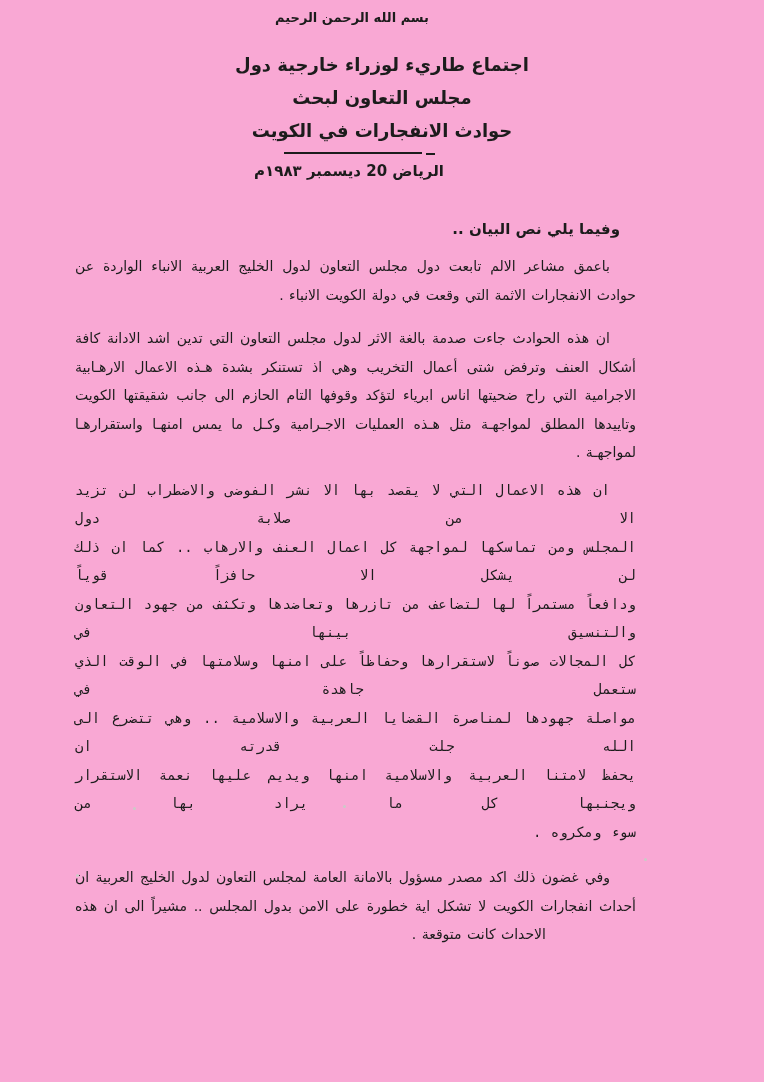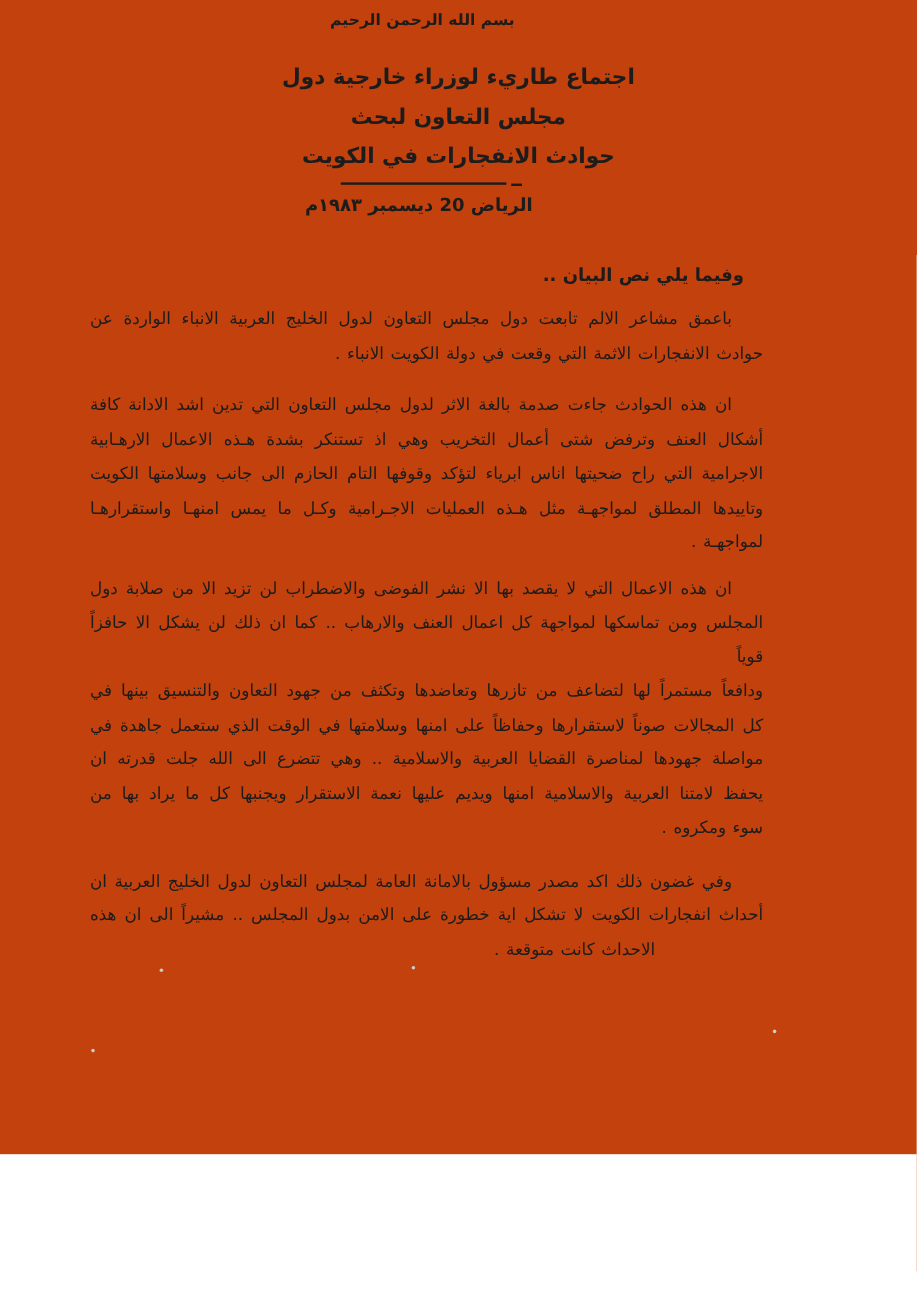--- a/index.html
+++ b/index.html
@@ -1,20 +1,20 @@
 <!DOCTYPE html>
 <html lang="ar" dir="rtl"><head>
 <meta charset="utf-8">
 <style>
   html, body { margin: 0; padding: 0; background: #ffffff; }
   .page {
     position: relative;
     width: 764px;
-    height: 962px;
-    background: #c2410c;
+    height: 1082px;
+    background: #f9a8d4;
     color: #1c1c1c;
     font-family: "DejaVu Sans", sans-serif;
     direction: rtl;
     overflow: hidden;
   }
   .basmala {
     position: absolute;
     top: 10px; left: 0; right: 60px;
     text-align: center;
     font-size: 13px;
@@ -57,21 +57,21 @@
     width: 581px;
   }
   .intro {
     font-size: 15px;
     font-weight: bold;
     line-height: 26px;
     margin: 0 26px 9px 0;
   }
   .para { margin: 10px; }
   .para.mt-p2 { margin-top: 15px; }
-  .para.mt-p3 { margin-top: 3px; }
+  .para.mt-p3 { margin-top: 3px; font-family: Liberation Mono, monospace; }
   .para.mt-p4 { margin-top: 16px; }
   .ln {
     font-size: 14px;
     line-height: 28.5px;
     text-align: justify;
     text-align-last: justify;
     word-spacing: 1px;
   }
   .ln-first { text-indent: 26px; }
   .ln-last {
@@ -108,21 +108,21 @@
     <div class="intro">وفيما يلي نص البيان ..</div>
 
     <div class="para">
       <div class="ln ln-first">باعمق مشاعر الالم تابعت دول مجلس التعاون لدول الخليج العربية الانباء الواردة عن</div>
       <div class="ln ln-last">حوادث الانفجارات الاثمة التي وقعت في دولة الكويت الانباء .</div>
     </div>
 
     <div class="para mt-p2">
       <div class="ln ln-first">ان هذه الحوادث جاءت صدمة بالغة الاثر لدول مجلس التعاون التي تدين اشد الادانة كافة</div>
       <div class="ln">أشكال العنف وترفض شتى أعمال التخريب وهي اذ تستنكر بشدة هـذه الاعمال الارهـابية</div>
-      <div class="ln">الاجرامية التي راح ضحيتها اناس ابرياء لتؤكد وقوفها التام الحازم الى جانب وسلامتها الكويت</div>
+      <div class="ln">الاجرامية التي راح ضحيتها اناس ابرياء لتؤكد وقوفها التام الحازم الى جانب شقيقتها الكويت</div>
       <div class="ln">وتاييدها المطلق لمواجهـة مثل هـذه العمليات الاجـرامية وكـل ما يمس امنهـا واستقرارهـا</div>
       <div class="ln ln-last">لمواجهـة .</div>
     </div>
 
     <div class="para mt-p3">
       <div class="ln ln-first">ان هذه الاعمال التي لا يقصد بها الا نشر الفوضى والاضطراب لن تزيد الا من صلابة دول</div>
       <div class="ln">المجلس ومن تماسكها لمواجهة كل اعمال العنف والارهاب .. كما ان ذلك لن يشكل الا حافزاً قوياً</div>
       <div class="ln">ودافعاً مستمراً لها لتضاعف من تازرها وتعاضدها وتكثف من جهود التعاون والتنسيق بينها في</div>
       <div class="ln">كل المجالات صوناً لاستقرارها وحفاظاً على امنها وسلامتها في الوقت الذي ستعمل جاهدة في</div>
       <div class="ln">مواصلة جهودها لمناصرة القضايا العربية والاسلامية .. وهي تتضرع الى الله جلت قدرته ان</div>

